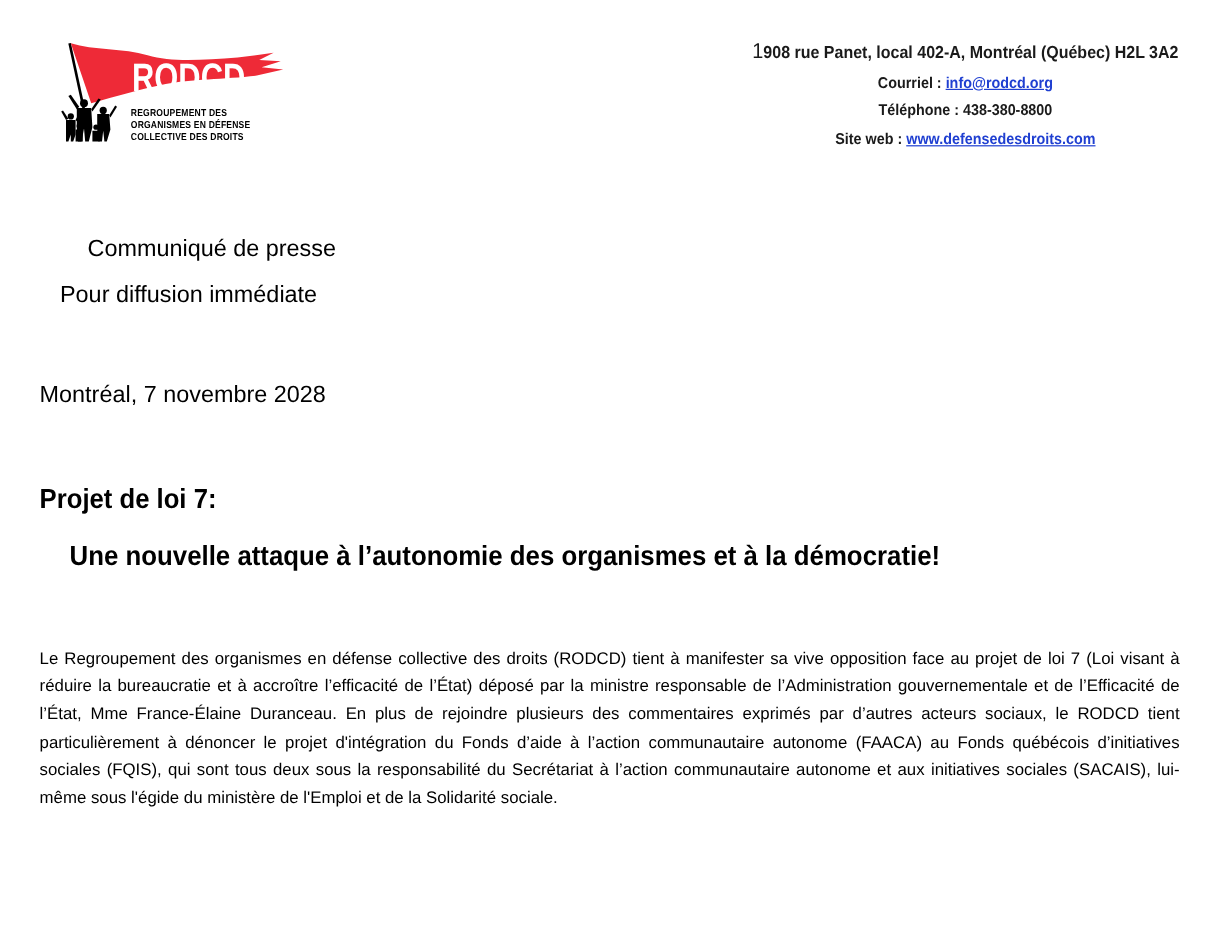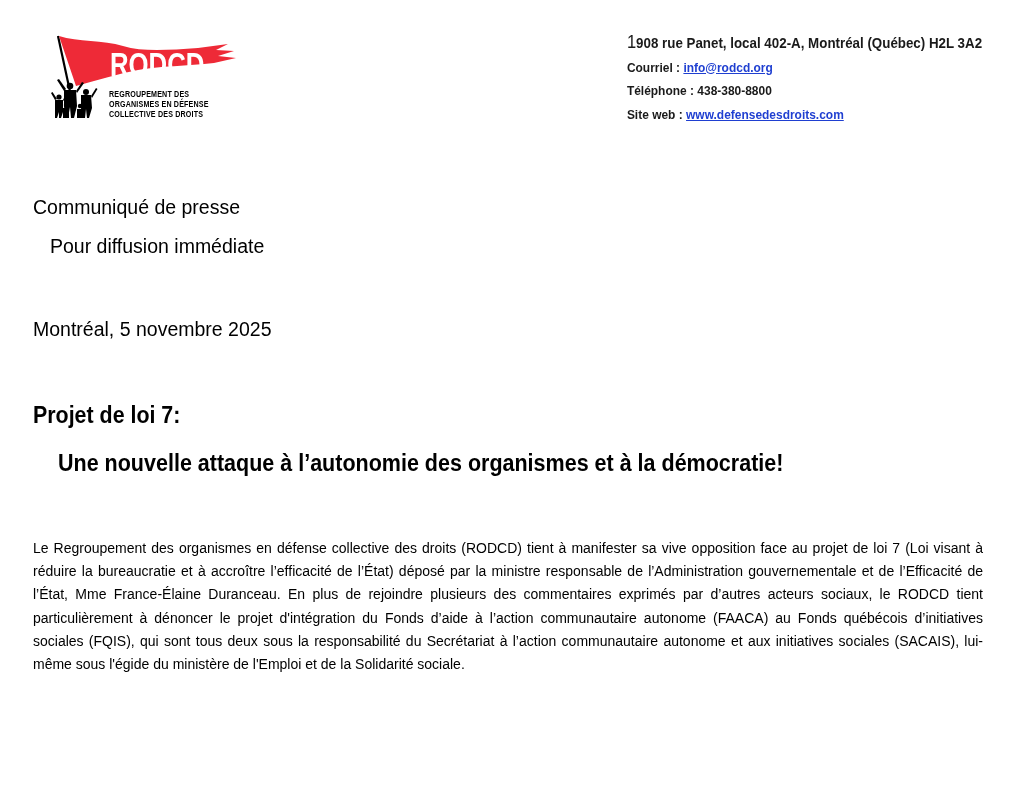--- a/index.html
+++ b/index.html
@@ -4,27 +4,27 @@
   <style>
     html, body { margin: 0; padding: 0; background: #ffffff; }
     body { width: 1024px; height: 787px; position: relative; overflow: hidden; font-family: "Liberation Sans", sans-serif; color: #000; }
 
     .logo { position: absolute; left: 48px; top: 30px; width: 200px; height: 95px; }
     .logo svg { position: absolute; left: 0; top: 0; }
     .logo-word { position: absolute; left: 62px; top: 18px; font-family: "Liberation Sans", sans-serif; font-weight: bold; font-size: 33px; color: #ffffff; letter-spacing: 0px; transform: scaleX(0.78); transform-origin: left top; line-height: 1; }
     .logo-tag { position: absolute; left: 61px; top: 59px; font-family: "Liberation Sans", sans-serif; font-weight: bold; font-size: 8.4px; line-height: 10px; color: #000; letter-spacing: 0.2px; transform: scaleX(0.85); transform-origin: left top; }
     .logo-tag div { white-space: nowrap; }
 
-    .contact { position: absolute; right: 42px; top: 31px; text-align: left; font-family: "Liberation Sans", sans-serif; font-weight: bold; font-size: 13px; line-height: 23.5px; color: #1a1a1a; }
+    .contact { position: absolute; right: 42px; top: 31px; text-align: center; font-family: "Liberation Sans", sans-serif; font-weight: bold; font-size: 13px; line-height: 23.5px; color: #1a1a1a; }
     .contact .row { white-space: nowrap; transform: scaleX(0.92); transform-origin: right center; }
     .contact .addr { font-size: 14.5px; }
     .contact .addr .big1 { font-size: 18px; font-weight: normal; }
     .contact a { color: #1f3fd1; text-decoration: underline; }
     .line { position: absolute; left: 33px; font-size: 19.5px; white-space: nowrap; }
-    .l1 { top: 196px; }
+    .l1 { top: 196px; margin-left: 40px; }
     .l2 { top: 235px; margin-left: 17px; }
     .l3 { top: 318px; }
     .h1 { position: absolute; left: 33px; top: 402px; font-size: 23px; font-weight: bold; transform: scaleX(0.93); transform-origin: left top; white-space: nowrap; }
     .h2 { position: absolute; left: 58px; top: 450px; font-size: 23px; font-weight: bold; transform: scaleX(0.935); transform-origin: left top; white-space: nowrap; }
 
     .para { position: absolute; left: 33px; top: 537px; width: 950px; font-size: 14px; line-height: 23.2px; text-align: justify; }
   </style>
 </head>
 <body>
 
@@ -63,18 +63,18 @@
 
 <div class="contact">
   <div class="row addr"><span class="big1">1</span><span>908 rue Panet, local 402-A, Montréal (Québec) H2L 3A2</span></div>
   <div class="row"><span>Courriel : </span><a>info@rodcd.org</a></div>
   <div class="row"><span>Téléphone : </span><span>438-380-8800</span></div>
   <div class="row"><span>Site web : </span><a>www.defensedesdroits.com</a></div>
 </div>
 
 <div class="line l1">Communiqué de presse</div>
 <div class="line l2">Pour diffusion immédiate</div>
-<div class="line l3">Montréal, 5 novembre 2025</div>
+<div class="line l3">Montréal, 7 novembre 2028</div>
 
 <div class="h1">Projet de loi 7:</div>
 <div class="h2">Une nouvelle attaque à l’autonomie des organismes et à la démocratie!</div>
 
 <div class="para">Le Regroupement des organismes en défense collective des droits (RODCD) tient à manifester sa vive opposition face au projet de loi 7 (Loi visant à réduire la bureaucratie et à accroître l’efficacité de l’État) déposé par la ministre responsable de l’Administration gouvernementale et de l’Efficacité de l’État, Mme France-Élaine Duranceau. En plus de rejoindre plusieurs des commentaires exprimés par d’autres acteurs sociaux, le RODCD tient particulièrement à dénoncer le projet d'intégration du Fonds d’aide à l’action communautaire autonome (FAACA) au Fonds québécois d’initiatives sociales (FQIS), qui sont tous deux sous la responsabilité du Secrétariat à l’action communautaire autonome et aux initiatives sociales (SACAIS), lui-même sous l'égide du ministère de l'Emploi et de la Solidarité sociale.</div>
 
 </body></html>

